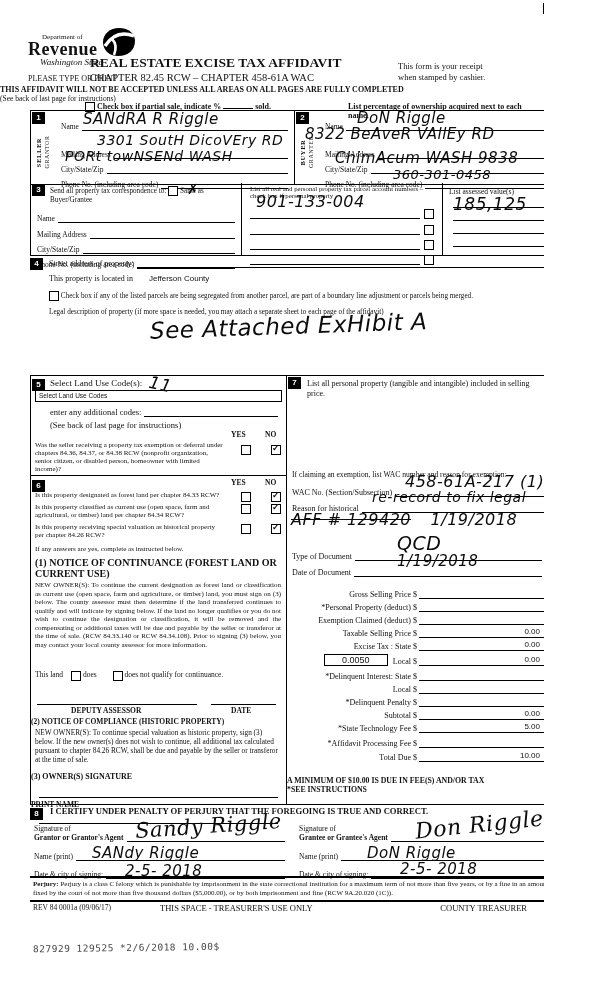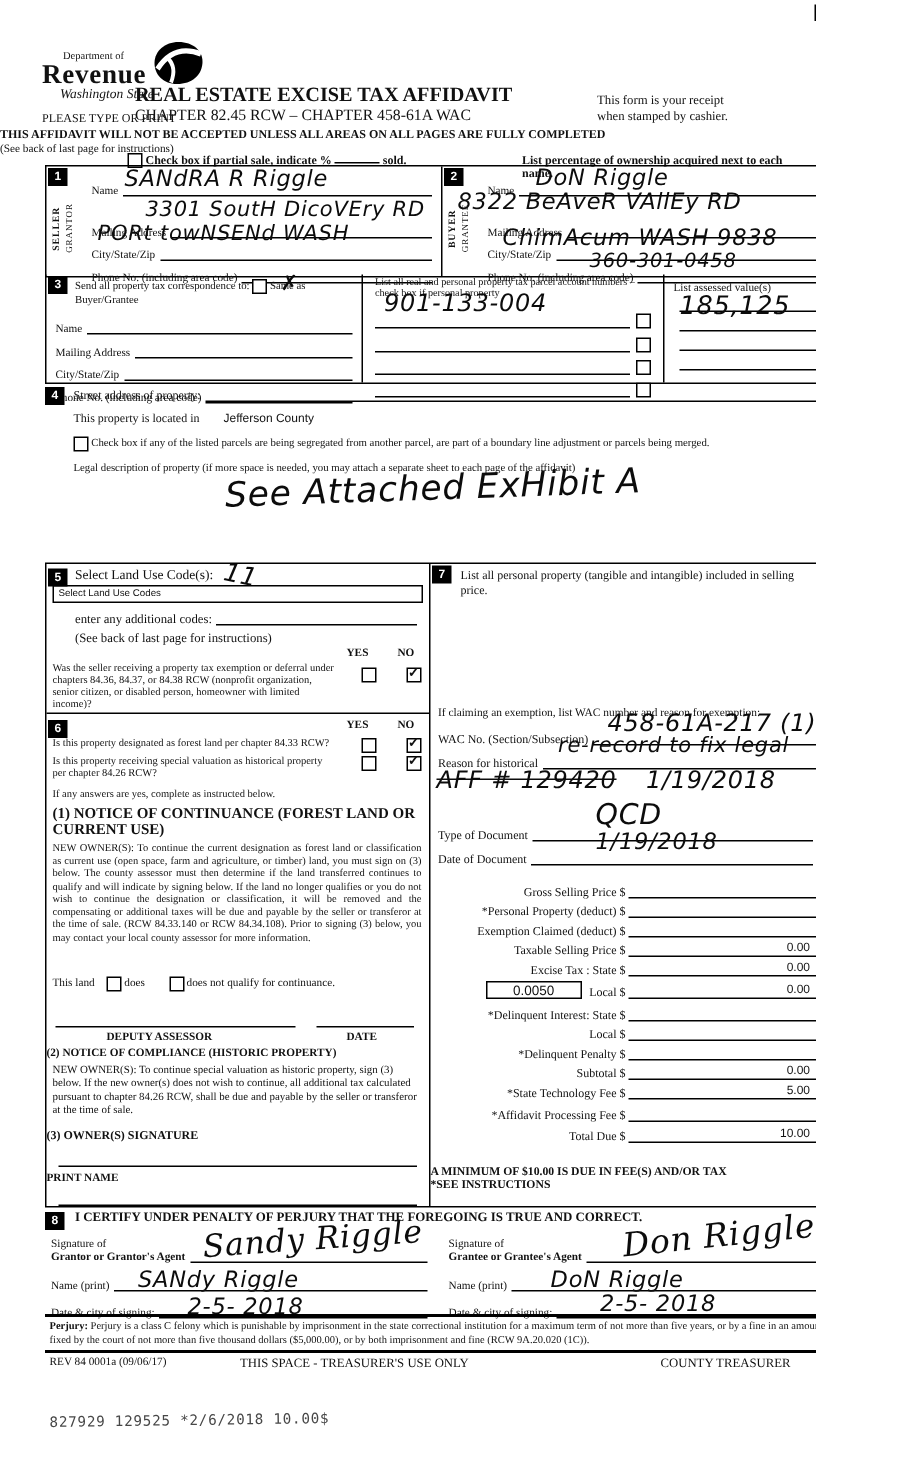--- a/index.html
+++ b/index.html
@@ -249,20 +249,25 @@
         <div style="position:relative; font-size:7.5px; font-weight:bold; height:9px; margin-top:2px;">
           <span class="abs" style="left:200px; top:0;">YES</span>
           <span class="abs" style="left:234px; top:0;">NO</span>
         </div>
         <div class="qrow">
           <span class="qtext">Is this property designated as forest land per chapter 84.33 RCW?</span>
           <span class="cb qcb1"></span>
           <span class="cb qcb2 checked"></span>
         </div>
         <div class="qrow">
+          <span class="qtext">Is this property classified as current use (open space, farm and agricultural, or timber) land per chapter 84.34 RCW?</span>
+          <span class="cb qcb1"></span>
+          <span class="cb qcb2 checked"></span>
+        </div>
+        <div class="qrow">
           <span class="qtext">Is this property receiving special valuation as historical property per chapter 84.26 RCW?</span>
           <span class="cb qcb1"></span>
           <span class="cb qcb2 checked"></span>
         </div>
         <div style="margin:6px 4px 0 4px; font-size:7px;">If any answers are yes, complete as instructed below.</div>
         <div style="margin:4px 4px 0 4px; font-size:10px; font-weight:bold;">(1) NOTICE OF CONTINUANCE  (FOREST LAND OR CURRENT USE)</div>
         <div style="margin:2px 5px 0 4px; font-size:7px; line-height:1.22; text-align:justify;">NEW OWNER(S): To continue the current designation as forest land or classification as current use (open space, farm and agriculture, or timber) land, you must sign on (3) below. The county assessor must then determine if the land transferred continues to qualify and will indicate by signing below. If the land no longer qualifies or you do not wish to continue the designation or classification, it will be removed and the compensating or additional taxes will be due and payable by the seller or transferor at the time of sale. (RCW 84.33.140 or RCW 84.34.108). Prior to signing (3) below, you may contact your local county assessor for more information.</div>
         <div style="margin:21px 4px 0 4px; font-size:7.5px;">
           <span>This land</span>
           <span class="cb" style="margin-left:6px;"></span>

